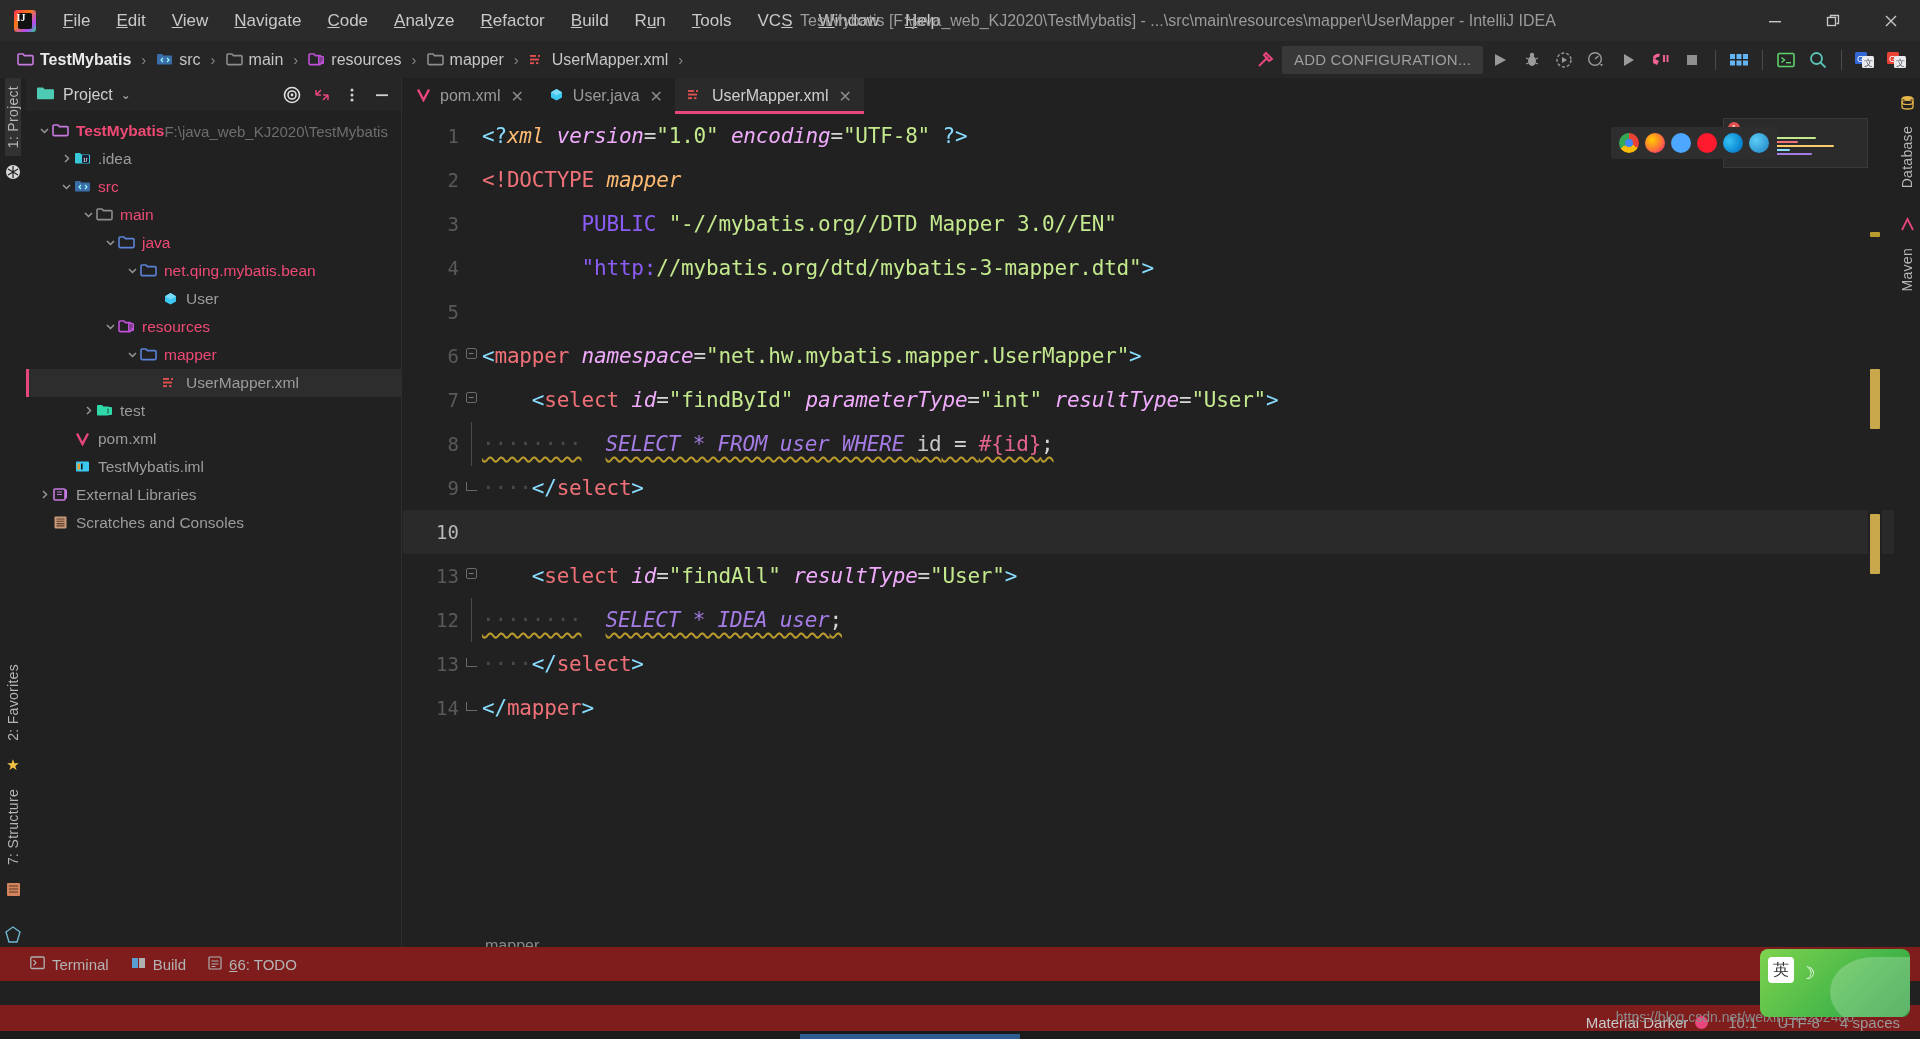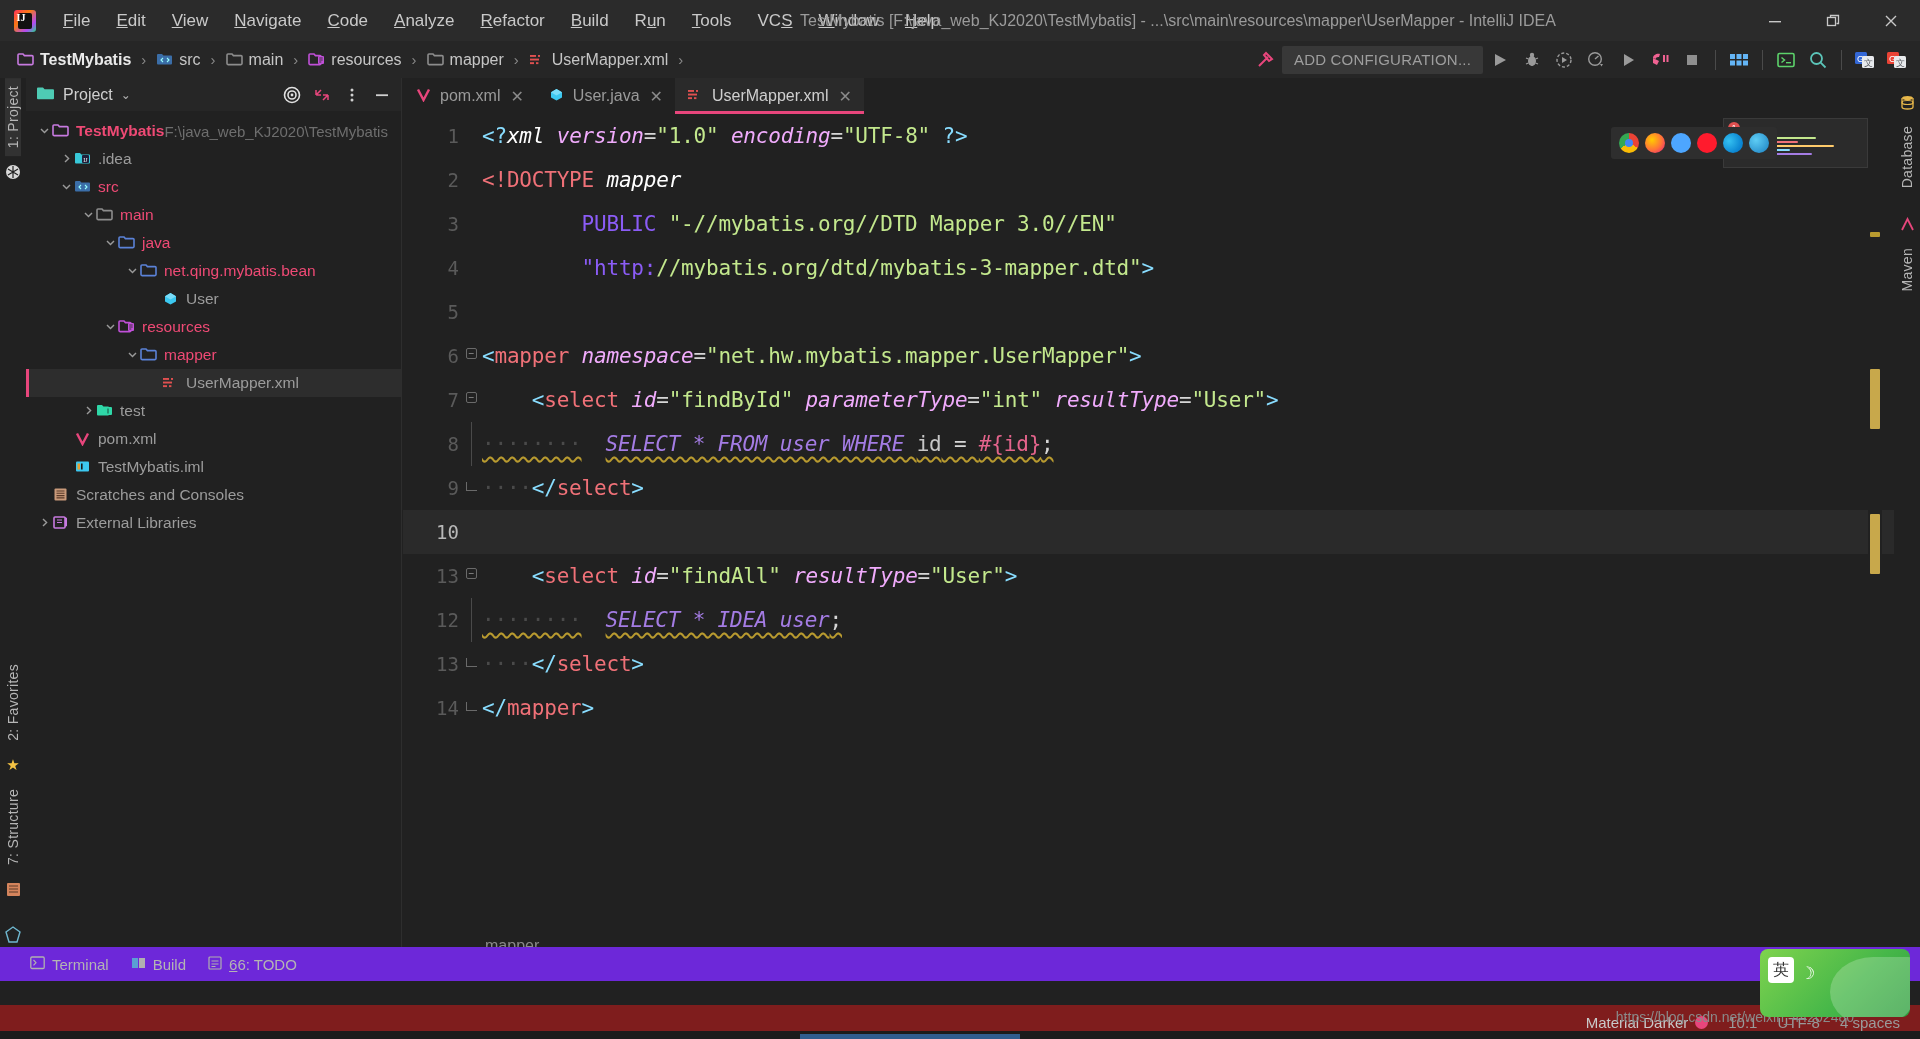--- a/index.html
+++ b/index.html
@@ -145,21 +145,21 @@
     font-family: "DejaVu Sans Mono", monospace; font-size: 21px; white-space: pre;
     line-height: 44px; letter-spacing: -0.2px;
   }
   
   .t-tag      { color: #f07178; }
   .t-brkt     { color: #89ddff; }
   .t-attr     { color: #f0abfc; font-style: italic; }
   .t-str      { color: #c3e88d; }
   .t-eq       { color: #d6d6d6; }
   .t-doctype  { color: #f07178; }
-  .t-dtdname  { color: #ffffff; font-style: italic; }
+  .t-dtdname  { color: #fdba74; font-style: italic; }
   .t-url      { color: #8b5cf6; }
   .t-sql      { color: #a47ce4; font-style: italic; margin-left: 24px; }
   .t-sqlid    { color: #c7c7c7; }
   .t-punct    { color: #d6d6d6; }
   .t-param    { color: #e4648c; }
   .wavy { text-decoration: underline; text-decoration-style: wavy;
           text-decoration-color: #b89a2f; text-underline-offset: 5px; }
   .ws-dots {
     color: #4a4a4a; font-family: "DejaVu Sans Mono", monospace; font-size: 21px;
   }
@@ -192,21 +192,21 @@
 
   
   .right-stripe {
     position: absolute; right: 0; top: 78px; width: 26px; height: 883px; background: #212121;
     display: flex; flex-direction: column; align-items: center; padding-top: 8px;
   }
 
   
   .bottombar {
     position: absolute; left: 0; bottom: 58px; width: 1920px; height: 34px;
-    background: #6d28d9; display: flex; align-items: center; padding-left: 30px; gap: 22px;
+    background: #7f1d1d; display: flex; align-items: center; padding-left: 30px; gap: 22px;
   }
   .bb-item { display: flex; align-items: center; gap: 7px; color: #b4b4b4; font-size: 15px; }
   .bb-u { text-decoration: underline; }
 
   
   .statusbar {
     position: absolute; left: 0; bottom: 0; width: 1920px; height: 34px;
     background: #7f1d1d; display: flex; align-items: center;
   }
   .sb-right { margin-left: auto; display: flex; align-items: center; gap: 20px; padding-right: 20px;
@@ -634,38 +634,38 @@
           <div class="arrow"></div>
           <span class="ticon"><svg width="17" height="15" viewBox="0 0 17 15">
               <rect x="2" y="2.5" width="13" height="10" rx="1" fill="#3cc8f0"></rect>
               <rect x="3.5" y="4.5" width="2.5" height="6" fill="#e8a030"></rect>
               <rect x="7" y="4.5" width="1.6" height="6" fill="#1a1a1a"></rect>
             </svg></span>
           <span class="tlabel">TestMybatis.iml</span>
         </div>
         <div class="tnode">
           <div style="width: 10px; flex: 0 0 auto;"></div>
-          <div class="arrow"></div>
-          <span class="ticon"><svg width="17" height="15" viewBox="0 0 17 15">
-              <rect x="2.5" y="1.5" width="12" height="12" rx="1" fill="#c99a7a"></rect>
-              <path d="M4.5 4h8M4.5 6.3h8M4.5 8.6h8M4.5 10.9h8" stroke="#5a3a28" stroke-width="1.1"></path>
-            </svg></span>
-          <span class="tlabel">Scratches and Consoles</span>
-        </div>
-        <div class="tnode">
-          <div style="width: 10px; flex: 0 0 auto;"></div>
           <div class="arrow"><svg width="11" height="11" viewBox="0 0 11 11">
               <path d="M4 2 L7.6 5.5 L4 9" fill="none" stroke="#9a9a9a" stroke-width="1.4"></path>
             </svg></div>
           <span class="ticon"><svg width="17" height="15" viewBox="0 0 17 15">
               <rect x="2" y="2" width="11" height="11" rx="1" fill="none" stroke="#c77ae0" stroke-width="1.6"></rect>
               <path d="M13 2 L15 3 L15 11 L13 12" fill="#c77ae0"></path>
               <path d="M5 5h5M5 7.5h5" stroke="#c77ae0" stroke-width="1.1"></path>
             </svg></span>
           <span class="tlabel">External Libraries</span>
+        </div>
+        <div class="tnode">
+          <div style="width: 10px; flex: 0 0 auto;"></div>
+          <div class="arrow"></div>
+          <span class="ticon"><svg width="17" height="15" viewBox="0 0 17 15">
+              <rect x="2.5" y="1.5" width="12" height="12" rx="1" fill="#c99a7a"></rect>
+              <path d="M4.5 4h8M4.5 6.3h8M4.5 8.6h8M4.5 10.9h8" stroke="#5a3a28" stroke-width="1.1"></path>
+            </svg></span>
+          <span class="tlabel">Scratches and Consoles</span>
         </div>
       </div>
   </div>
 
   <div class="editor-wrap">
     <div class="tabbar" id="etabs">
         <div class="etab">
           <span><svg width="17" height="15" viewBox="0 0 17 15">
               <path d="M3 2.5 L8.5 13 L14 2.5" fill="none" stroke="#e8467c" stroke-width="2.4"></path>
             </svg></span>

